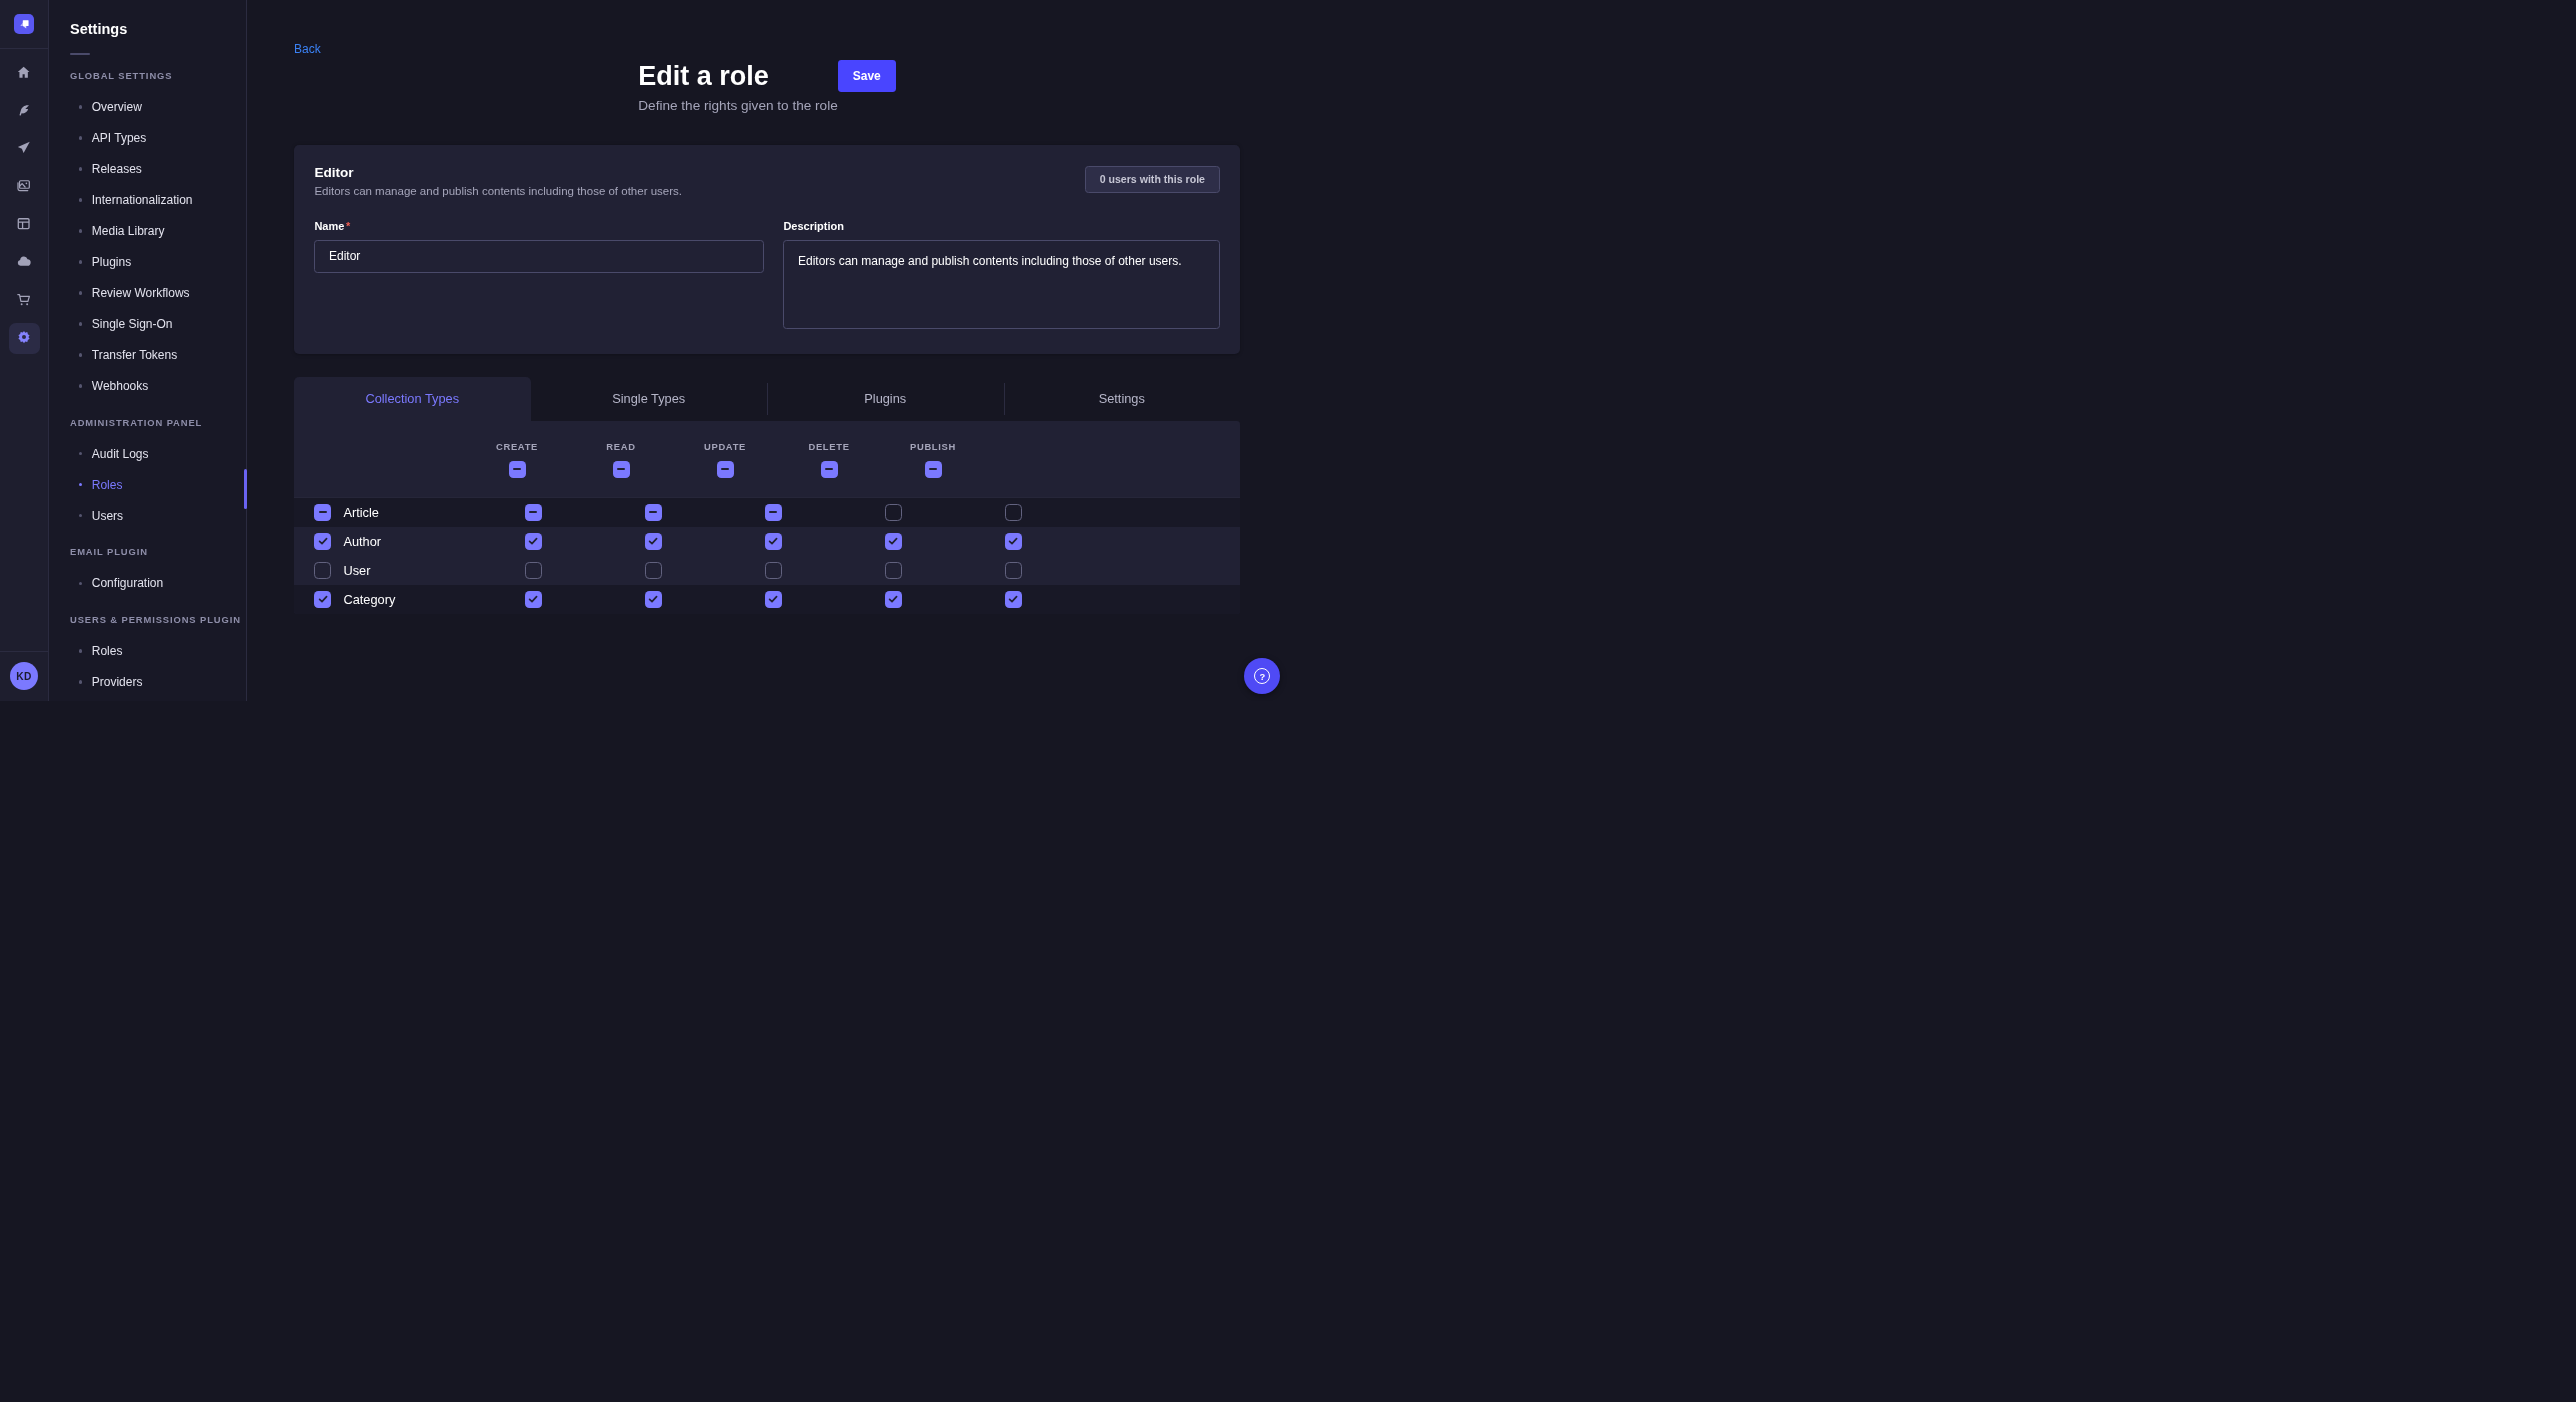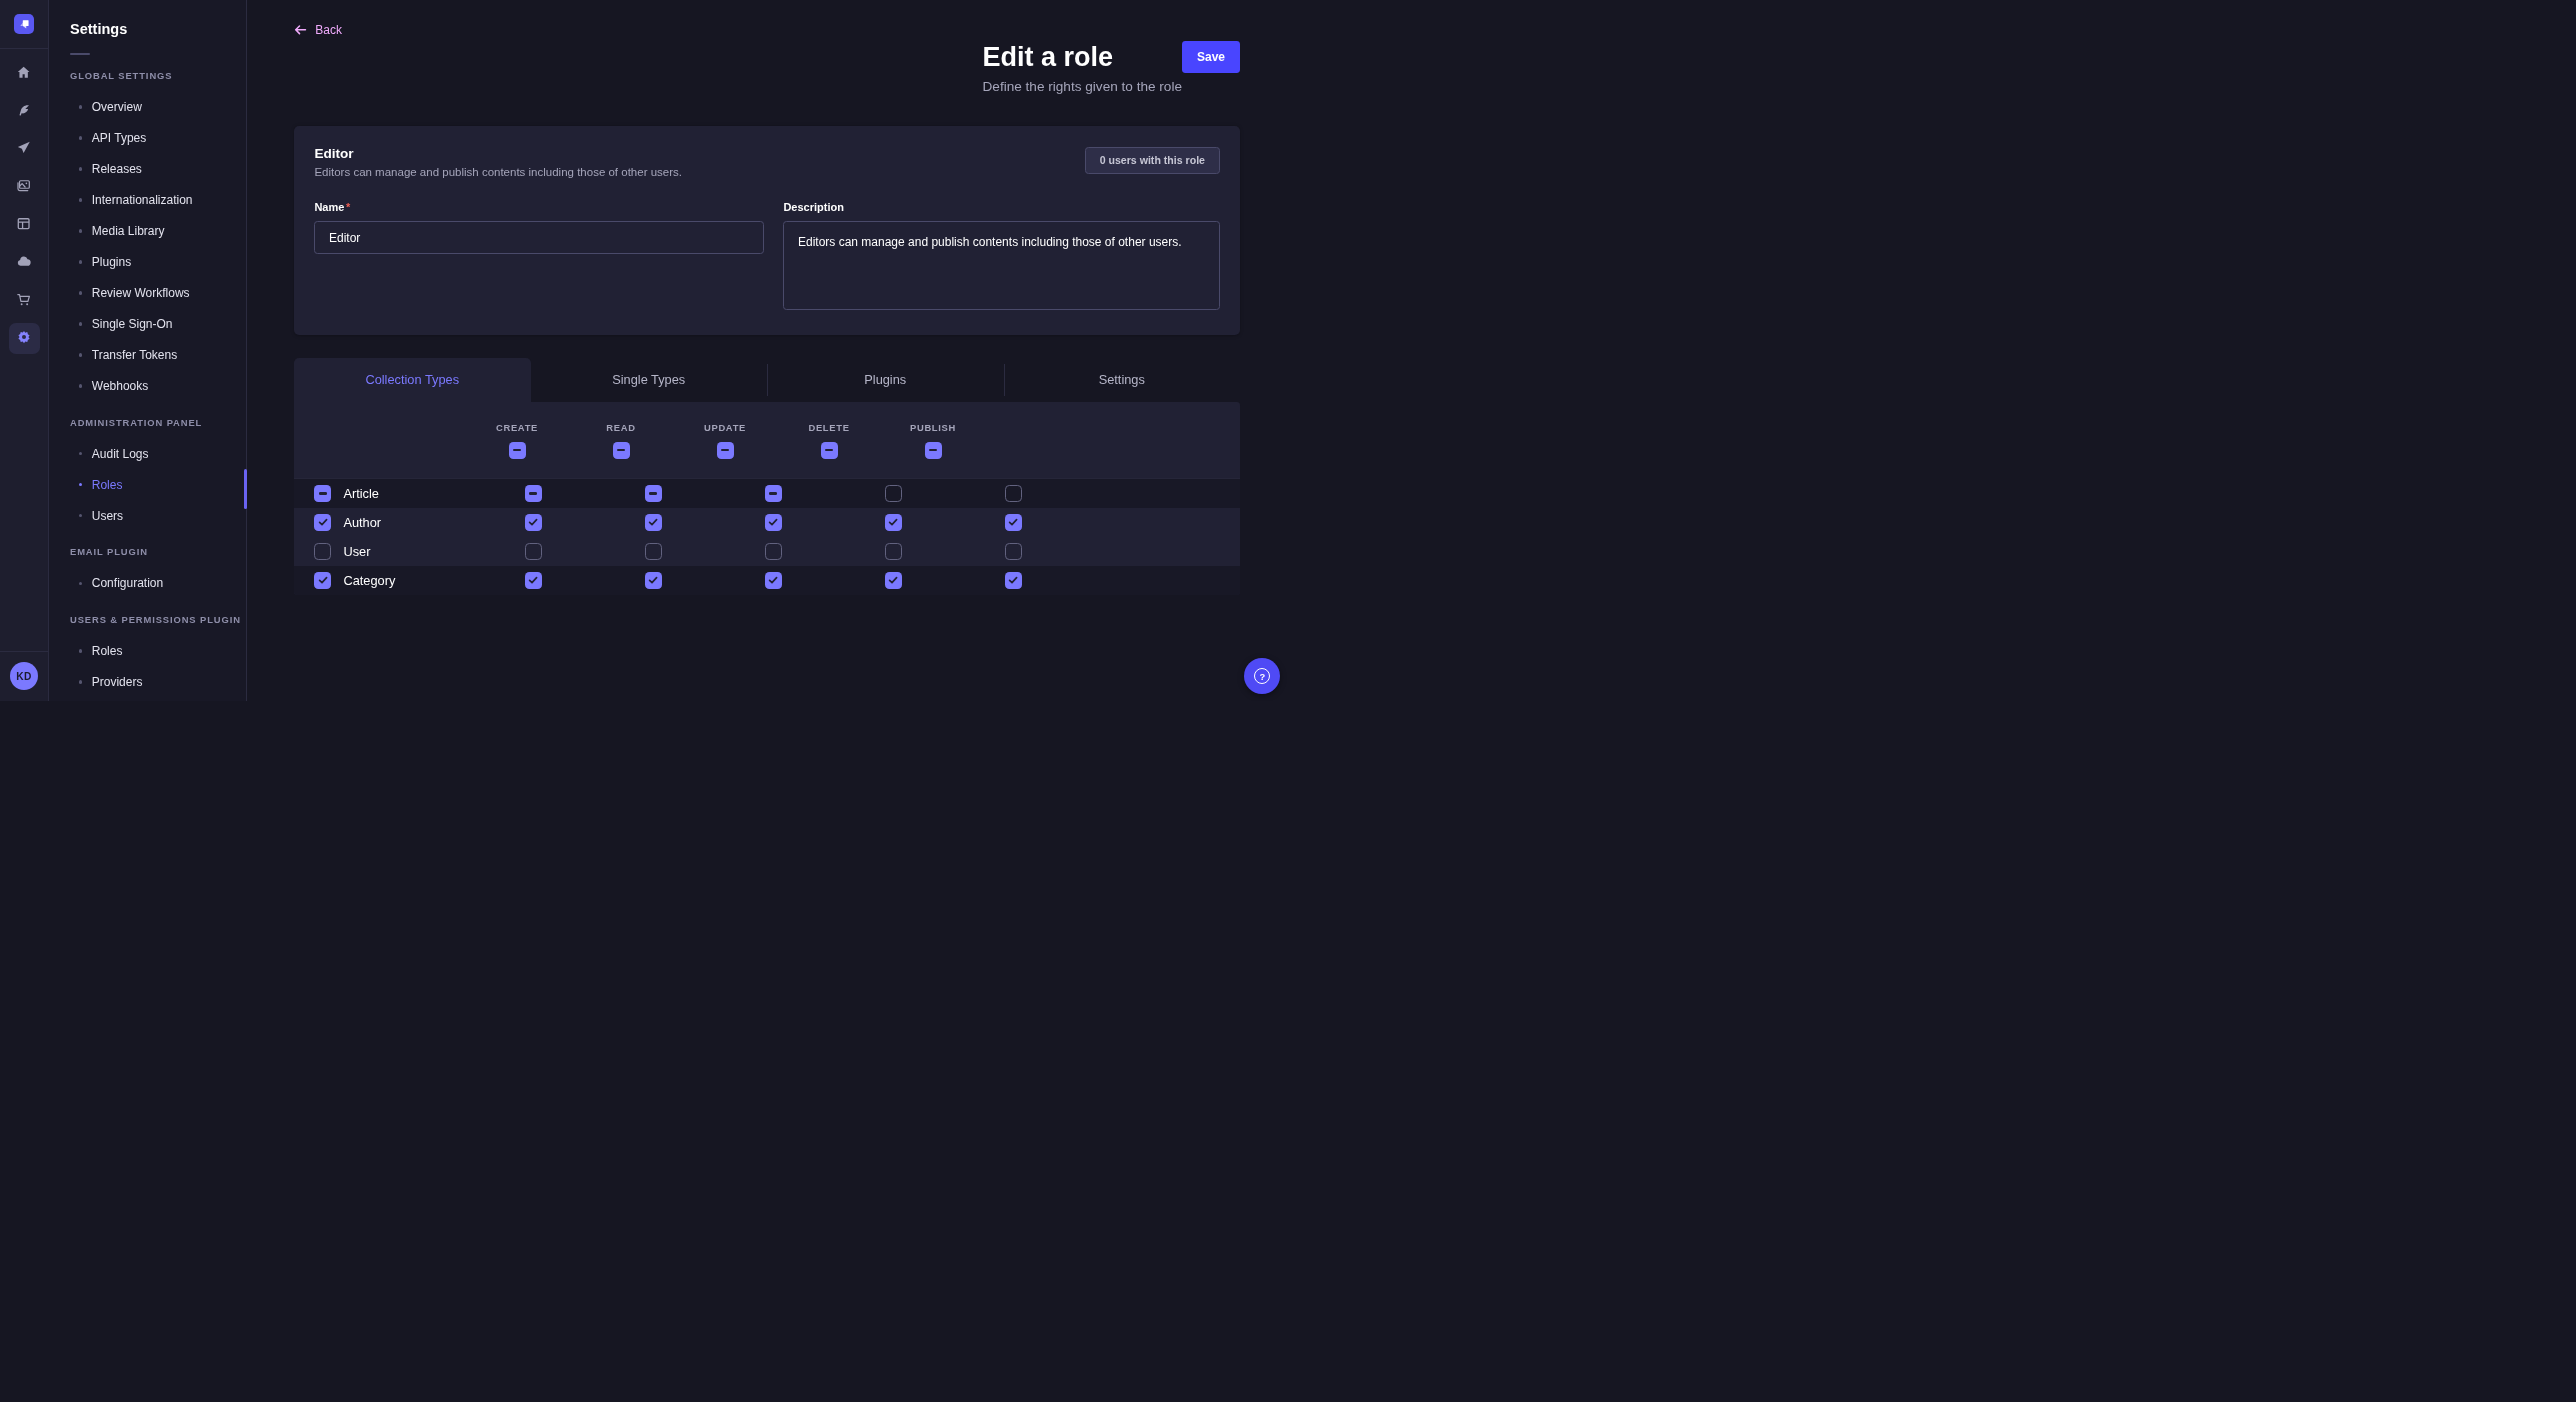--- a/index.html
+++ b/index.html
@@ -35,23 +35,23 @@
   .snav-item { height:31px; display:flex; align-items:center; gap:9.4px; padding-left:30px;
     font-size:12px; color:#e3e3ee; cursor:pointer; }
   .snav-item .dot { width:3.4px; height:3.4px; border-radius:1.7px; background:#55556f; flex:0 0 3.4px; }
   .snav-item.active { color:#7b79ff; font-weight:500; }
   .snav-item.active .dot { background:#7b79ff; }
   .subnav-thumb { position:absolute; right:-0.9px; top:469px; width:3.4px; height:40px;
     border-radius:1.7px; background:#6a63f2; cursor:grab; }
 
   
   .main { flex:1; padding:22px 48px 0 47px; position:relative; background:#161622; }
-  .back-row { display:inline-flex; align-items:center; gap:7.7px; color:#f0abfc; font-size:12px;
-    font-weight:500; text-decoration:none; cursor:pointer; height:15.3px; }
-  .header-row { display:flex; justify-content:flex-end; align-items:flex-start; margin-top:2px; }
+  .back-row { display:inline-flex; align-items:center; gap:7.7px; color:#3b82f6; font-size:12px;
+    font-weight:500; text-decoration:none; cursor:pointer; height:15.3px;flex-direction:column; }
+  .header-row { display:flex; justify-content:center; align-items:flex-start; margin-top:11px; }
   .page-title { font-size:27px; font-weight:700; color:#ffffff; line-height:32px; }
   .page-sub { margin-top:6px; font-size:13.6px; color:#a5a5ba; }
   .save-btn { width:58px; height:32px; border:none; border-radius:3.4px; background:#4945ff;
     color:#ffffff; font-size:12px; font-weight:600; cursor:pointer;
     font-family:"Liberation Sans","DejaVu Sans",sans-serif; }
 
   
   .role-card { margin-top:31.5px; background:#212134; border-radius:5.1px; padding:19px 20.4px;
     height:209px; position:relative; box-shadow:0 0.9px 3.4px rgba(0,0,0,.25); }
   .role-title { font-size:13.6px; font-weight:600; color:#ffffff; line-height:17px; }

